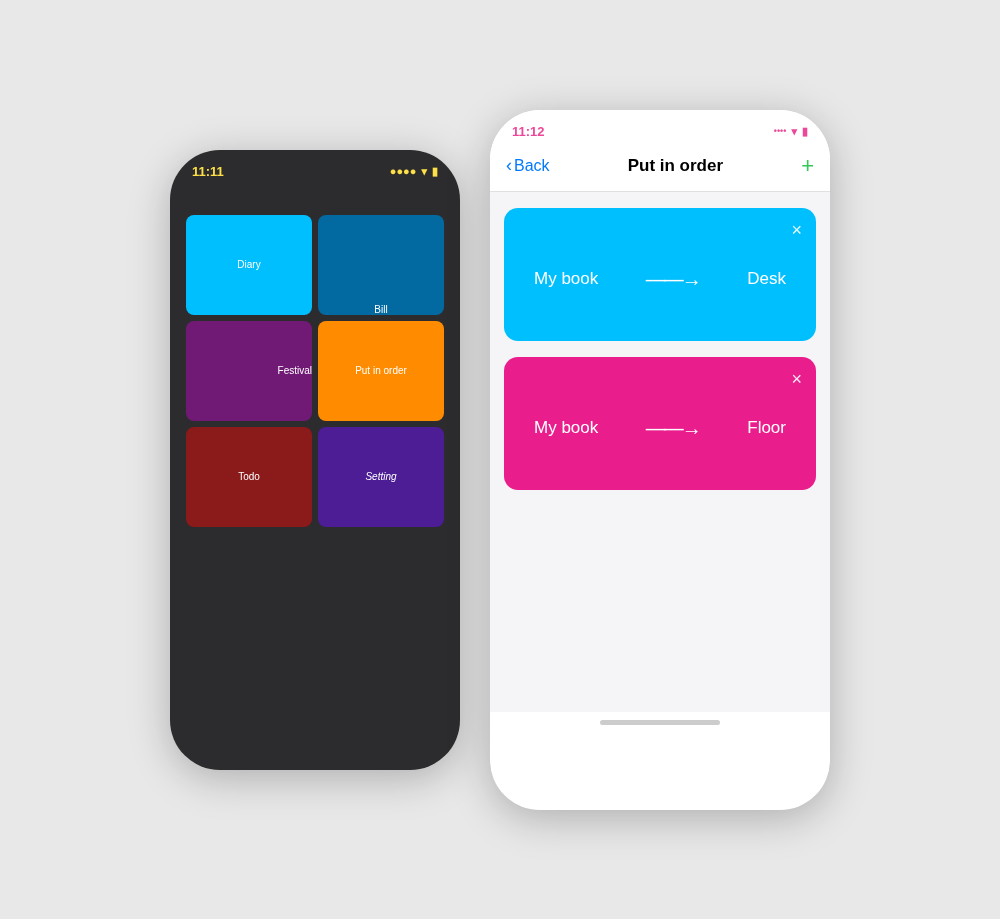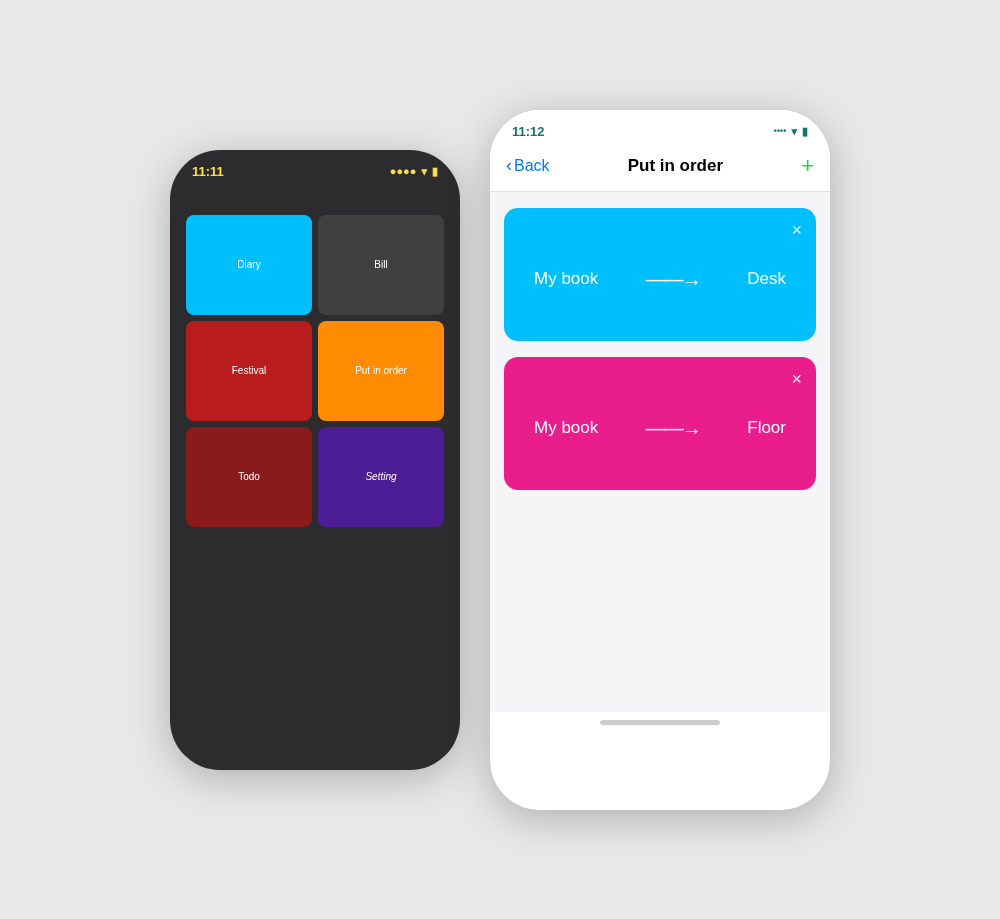--- a/index.html
+++ b/index.html
@@ -68,27 +68,29 @@
       font-weight: 500;
       cursor: pointer;
     }
 
     .tile-diary {
       background: #00bfff;
       height: 100px;
     }
 
     .tile-bill {
-      background: #404040;
-      height: 100px;
+      background: #0369a1;
+      height: 100px;
+      align-items: flex-end;
     }
 
     .tile-festival {
-      background: #b91c1c;
-      height: 100px;
+      background: #701a75;
+      height: 100px;
+      justify-content: flex-end;
     }
 
     .tile-putinorder {
       background: #ff8c00;
       height: 100px;
     }
 
     .tile-todo {
       background: #8b1a1a;
       height: 100px;
@@ -105,21 +107,21 @@
       width: 340px;
       height: 700px;
       background: #ffffff;
     }
 
     .phone-right .status-bar {
       display: flex;
       justify-content: space-between;
       align-items: center;
       padding: 14px 22px 6px;
-      color: #0f766e;
+      color: #ec4899;
       font-size: 13px;
       font-weight: 600;
       background: #fff;
     }
 
     .nav-bar {
       display: flex;
       align-items: center;
       justify-content: space-between;
       padding: 8px 16px 12px;

